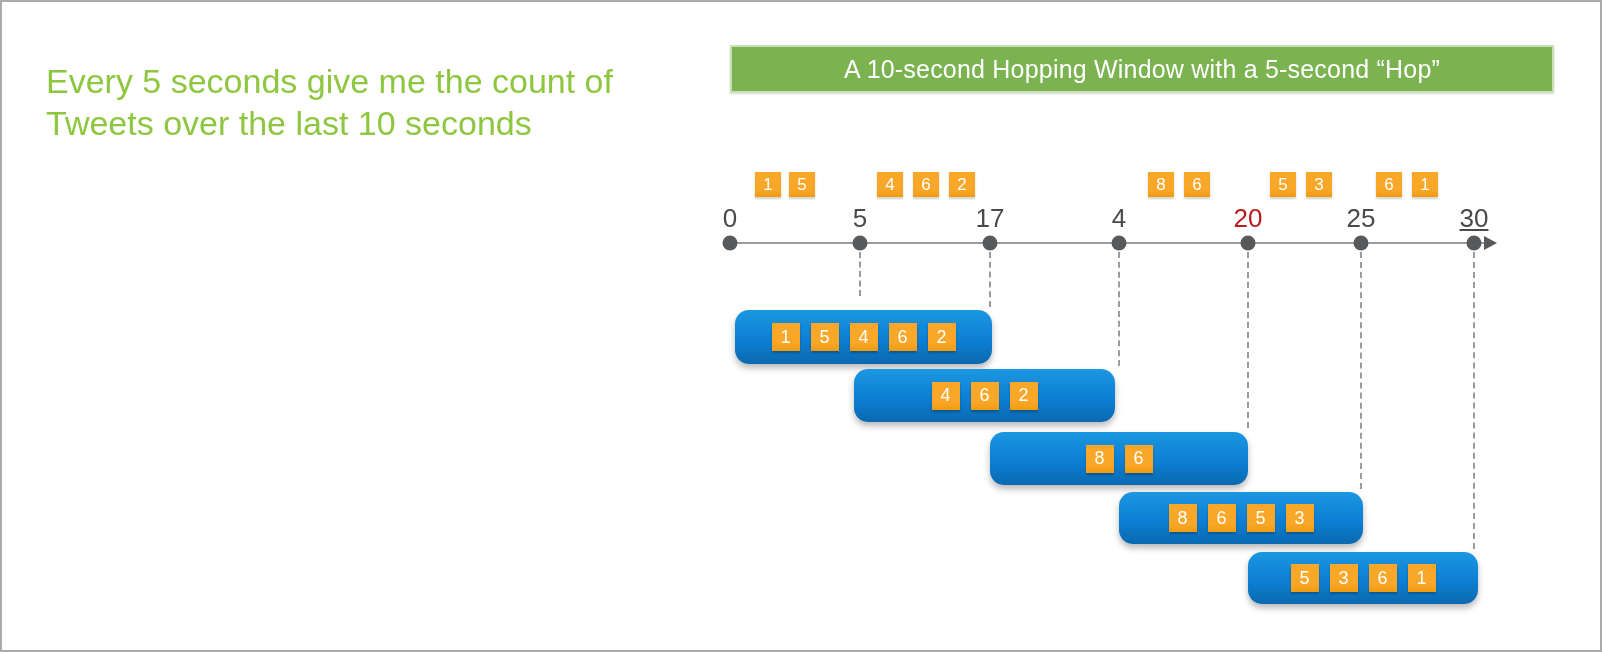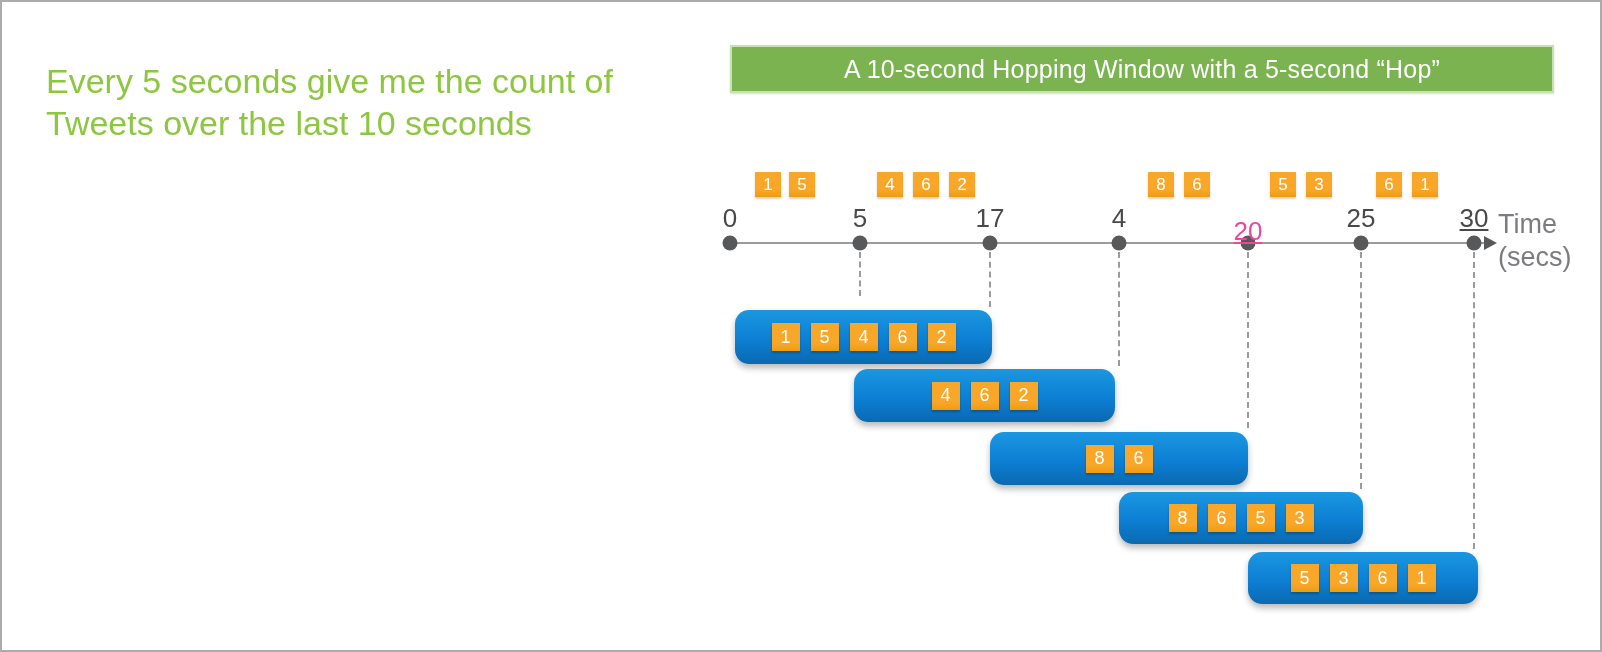--- a/index.html
+++ b/index.html
@@ -75,21 +75,21 @@
       <div class="arrowhead" style="border-left: 13px solid rgb(88, 89, 91); left: 1482px; top: 234px;"></div>
       <div class="dot" style="left: 728px; top: 241px; background: rgb(88, 89, 91);"></div>
       <div class="tick-label" style="left: 728px; top: 203px; color: rgb(72, 73, 75);">0</div>
       <div class="dot" style="left: 858px; top: 241px; background: rgb(88, 89, 91);"></div>
       <div class="tick-label" style="left: 858px; top: 203px; color: rgb(72, 73, 75);">5</div>
       <div class="dot" style="left: 988px; top: 241px; background: rgb(88, 89, 91);"></div>
       <div class="tick-label" style="left: 988px; top: 203px; color: rgb(72, 73, 75);">17</div>
       <div class="dot" style="left: 1117px; top: 241px; background: rgb(88, 89, 91);"></div>
       <div class="tick-label" style="left: 1117px; top: 203px; color: rgb(72, 73, 75);">4</div>
       <div class="dot" style="left: 1246px; top: 241px; background: rgb(88, 89, 91);"></div>
-      <div class="tick-label" style="left: 1246px; top: 216px; color: #ec4899; text-decoration: underline;">20</div>
+      <div class="tick-label" style="left: 1246px; top: 203px; color: #b91c1c;">20</div>
       <div class="dot" style="left: 1359px; top: 241px; background: rgb(88, 89, 91);"></div>
       <div class="tick-label" style="left: 1359px; top: 203px; color: rgb(72, 73, 75);">25</div>
       <div class="dot" style="left: 1472px; top: 241px; background: rgb(88, 89, 91);"></div>
       <div class="tick-label" style="left: 1472px; top: 203px; color: rgb(72, 73, 75); text-decoration: underline;">30</div>
       <div class="dash" style="left: 858px; top: 250px; height: 44px;"></div>
       <div class="dash" style="left: 988px; top: 250px; height: 55px;"></div>
       <div class="dash" style="left: 1117px; top: 250px; height: 114px;"></div>
       <div class="dash" style="left: 1246px; top: 250px; height: 176px;"></div>
       <div class="dash" style="left: 1359px; top: 250px; height: 237px;"></div>
       <div class="dash" style="left: 1472px; top: 250px; height: 297px;"></div>
@@ -121,24 +121,20 @@
         <span>3</span>
       </div>
       <div class="event-box" style="background: linear-gradient(rgb(249, 167, 40) 0%, rgb(249, 167, 40) 70%, rgb(239, 156, 18) 100%); left: 1374px; top: 170px;">
         <span>6</span>
       </div>
       <div class="event-box" style="background: linear-gradient(rgb(249, 167, 40) 0%, rgb(249, 167, 40) 70%, rgb(239, 156, 18) 100%); left: 1410px; top: 170px;">
         <span>1</span>
       </div>
     </div>
 
-  <div class="time-axis-label" style="color: rgb(123, 124, 127);">
-    <div>Time</div>
-    <div>(secs)</div>
-  </div>
 
   <div id="windows-layer">
       <div class="window" style="left: 733px; top: 308px; width: 257px; height: 54px; background: linear-gradient(rgb(27, 151, 224) 0%, rgb(13, 127, 212) 55%, rgb(10, 105, 176) 100%);">
         <div class="chip" style="background: linear-gradient(rgb(249, 167, 40) 0%, rgb(249, 167, 40) 70%, rgb(239, 156, 18) 100%);">1</div>
         <div class="chip" style="background: linear-gradient(rgb(249, 167, 40) 0%, rgb(249, 167, 40) 70%, rgb(239, 156, 18) 100%);">5</div>
         <div class="chip" style="background: linear-gradient(rgb(249, 167, 40) 0%, rgb(249, 167, 40) 70%, rgb(239, 156, 18) 100%);">4</div>
         <div class="chip" style="background: linear-gradient(rgb(249, 167, 40) 0%, rgb(249, 167, 40) 70%, rgb(239, 156, 18) 100%);">6</div>
         <div class="chip" style="background: linear-gradient(rgb(249, 167, 40) 0%, rgb(249, 167, 40) 70%, rgb(239, 156, 18) 100%);">2</div>
       </div>
       <div class="window" style="left: 852px; top: 367px; width: 261px; height: 53px; background: linear-gradient(rgb(27, 151, 224) 0%, rgb(13, 127, 212) 55%, rgb(10, 105, 176) 100%);">

